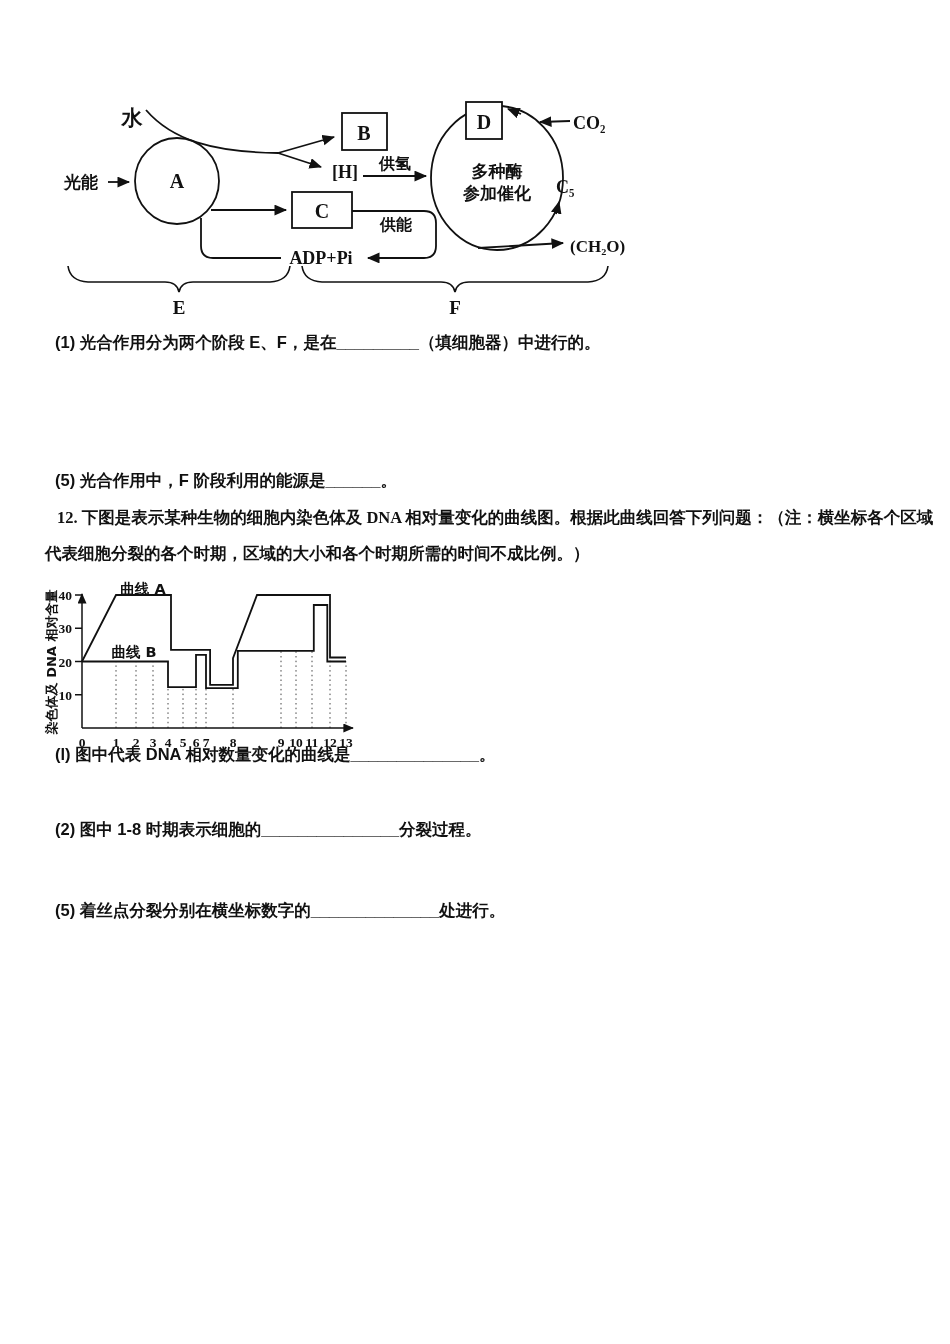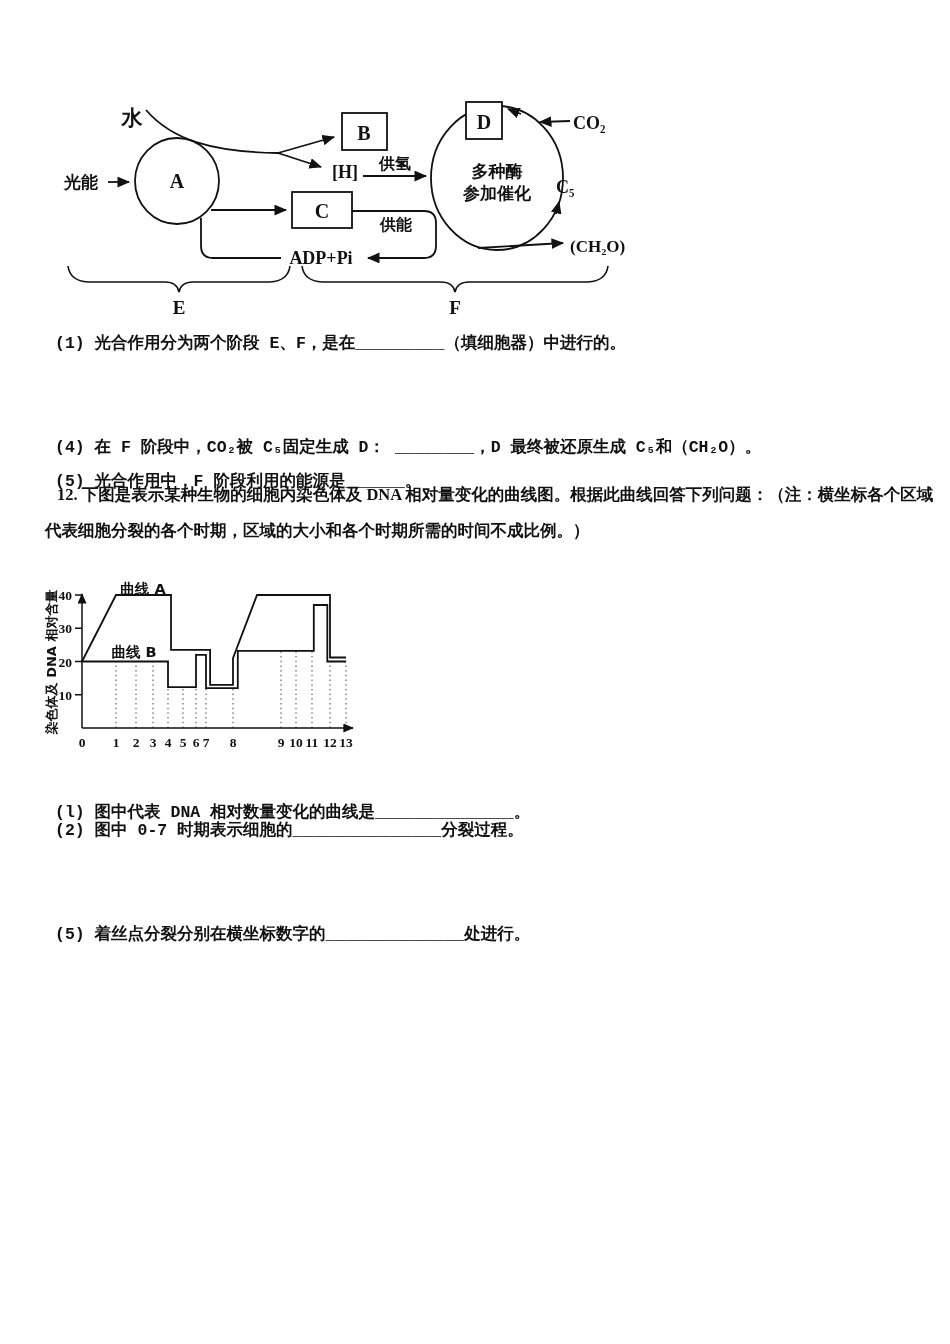--- a/index.html
+++ b/index.html
@@ -17,21 +17,21 @@
   .lbl16{font-size:16px;}
   .lbl21{font-size:21px;}
   .lbl19{font-size:19px;}
   .curve{fill:none;stroke:#111;stroke-width:1.8;}
   .guide{stroke:#444;stroke-width:1;stroke-dasharray:1.5 3.2;}
   .axis{stroke:#111;stroke-width:1.5;fill:none;}
   .tick{font-size:13.5px;}
   .clab{font-size:14.5px;}
   .ylab{font-size:13px;}
   .qline{position:absolute;left:55px;font-size:16.5px;font-weight:600;white-space:nowrap;
-         font-family:Liberation Mono, monospace;}
+         font-family:Liberation Sans, sans-serif;}
   .para{position:absolute;left:45px;width:892px;font-size:16.5px;font-weight:600;
         line-height:36px;text-indent:12px;font-family:"Liberation Serif","DejaVu Sans",serif;}
 </style>
 </head>
 <body>
 
 <div id="page">
 
   <svg style="left:0;top:0;width:950px;height:330px" viewBox="0 0 950 330">
     <defs>
@@ -85,24 +85,23 @@
     <text class="ser lbl18" x="573" y="129">CO₂</text>
     <text class="ser lbl18" x="556" y="193">C₅</text>
     <text class="ser lbl17" x="570" y="252">(CH₂O)</text>
     <text class="ctx lbl17" x="497" y="177" text-anchor="middle">多种酶</text>
     <text class="ctx lbl17" x="497" y="199" text-anchor="middle">参加催化</text>
     <text class="ser lbl19" x="179" y="314" text-anchor="middle">E</text>
     <text class="ser lbl19" x="455" y="314" text-anchor="middle">F</text>
   </svg>
 
   <div class="qline" style="top:332px">(1) 光合作用分为两个阶段 E、F，是在_________（填细胞器）中进行的。</div>
-  <div class="qline" style="top:436px">(4) 在 F 阶段中，CO₂被 C₅固定生成 D： ________，D 最终被还原生成 C₅和（CH₂O）。</div>
   <div class="qline" style="top:470px">(5) 光合作用中，F 阶段利用的能源是______。</div>
 
-  <div class="para" style="top:477px">12. 下图是表示某种生物的细胞内染色体及 DNA 相对量变化的曲线图。根据此曲线回答下列问题：（注：横坐标各个区域代表细胞分裂的各个时期，区域的大小和各个时期所需的时间不成比例。）</div>
+  <div class="para" style="top:500px">12. 下图是表示某种生物的细胞内染色体及 DNA 相对量变化的曲线图。根据此曲线回答下列问题：（注：横坐标各个区域代表细胞分裂的各个时期，区域的大小和各个时期所需的时间不成比例。）</div>
 
   <svg id="chart-svg" style="left:40px;top:575px;width:330px;height:180px" viewBox="40 575 330 180">
     <g id="chart-dyn">
         <line x1="116" y1="728" x2="116" y2="661.5" class="guide"></line>
         <line x1="136" y1="728" x2="136" y2="661.5" class="guide"></line>
         <line x1="153" y1="728" x2="153" y2="661.5" class="guide"></line>
         <line x1="168" y1="728" x2="168" y2="687.1025" class="guide"></line>
         <line x1="183" y1="728" x2="183" y2="687.1025" class="guide"></line>
         <line x1="196" y1="728" x2="196" y2="688.1" class="guide"></line>
         <line x1="206" y1="728" x2="206" y2="688.1" class="guide"></line>
@@ -137,17 +136,17 @@
         <line x1="75" y1="595" x2="82" y2="595" class="axis"></line>
         <text x="72" y="600" class="ser tick" text-anchor="end">40</text>
       </g>
     <path class="axis" d="M 82,728 L 353,728" marker-end="url(#arr)"></path>
     <path class="axis" d="M 82,728 L 82,594" marker-end="url(#arr)"></path>
     <text class="ctx ylab" x="56" y="662" text-anchor="middle" transform="rotate(-90 56 662)">染色体及 DNA 相对含量</text>
     <text class="ctx clab" x="143" y="594" text-anchor="middle">曲线 A</text>
     <text class="ctx clab" x="134" y="657" text-anchor="middle">曲线 B</text>
   </svg>
 
-  <div class="qline" style="top:801px">(l) 图中代表 DNA 相对数量变化的曲线是______________。</div>
-  <div class="qline" style="top:819px">(2) 图中 0-7 时期表示细胞的_______________分裂过程。</div>
-  <div class="qline" style="top:923px">(5) 着丝点分裂分别在横坐标数字的______________处进行。</div>
+  <div class="qline" style="top:744px">(l) 图中代表 DNA 相对数量变化的曲线是______________。</div>
+  <div class="qline" style="top:819px">(2) 图中 1-8 时期表示细胞的_______________分裂过程。</div>
+  <div class="qline" style="top:900px">(5) 着丝点分裂分别在横坐标数字的______________处进行。</div>
 
 </div>
 
 </body></html>

